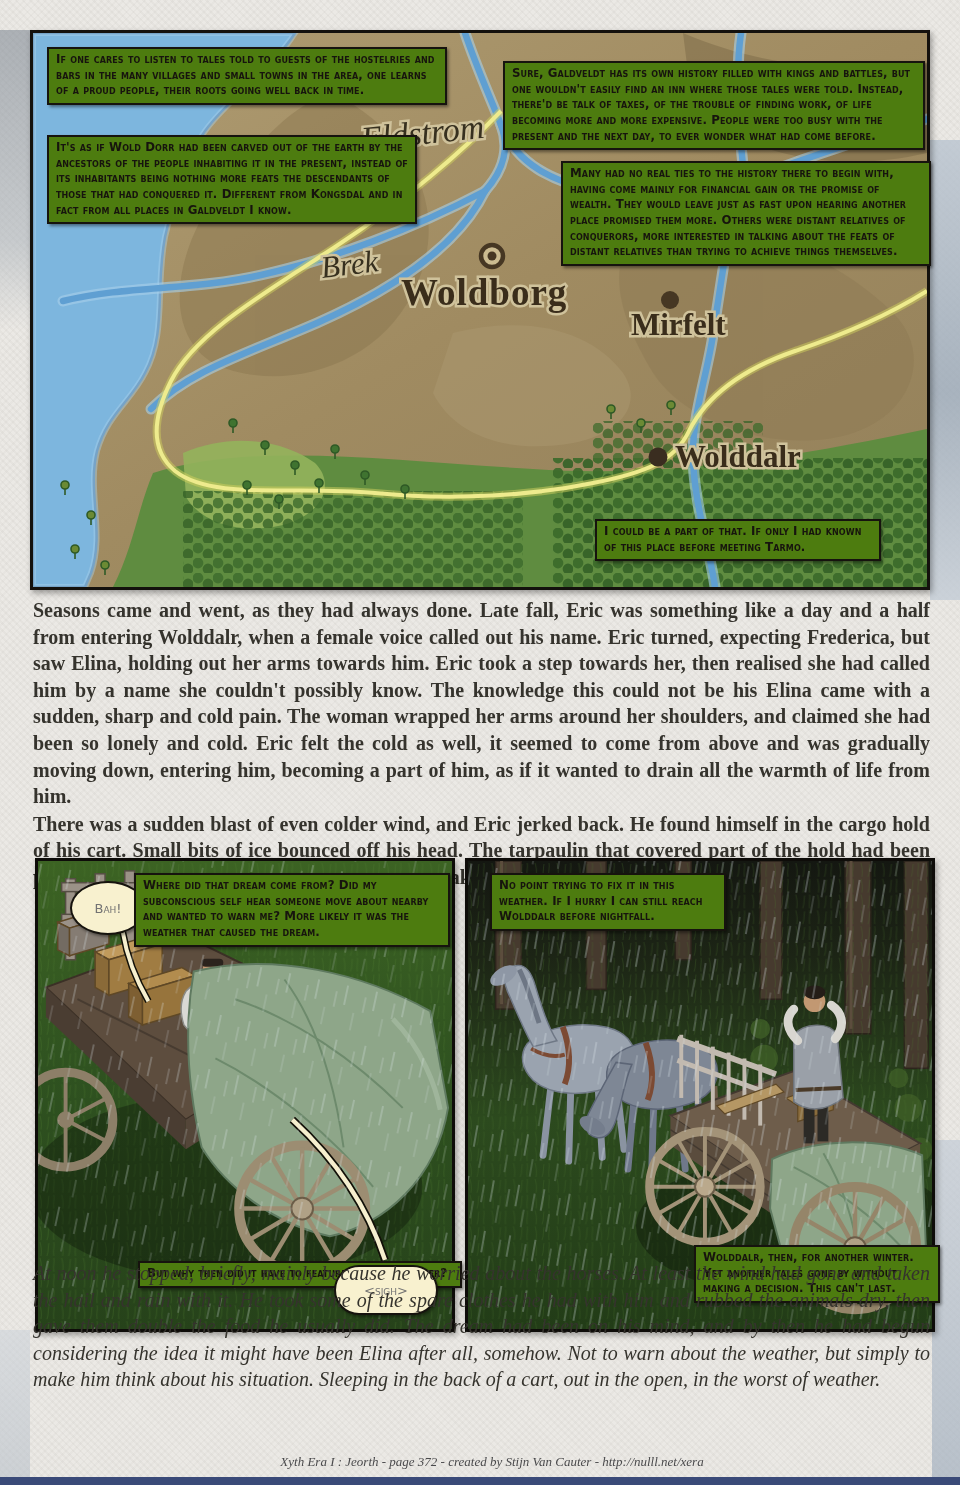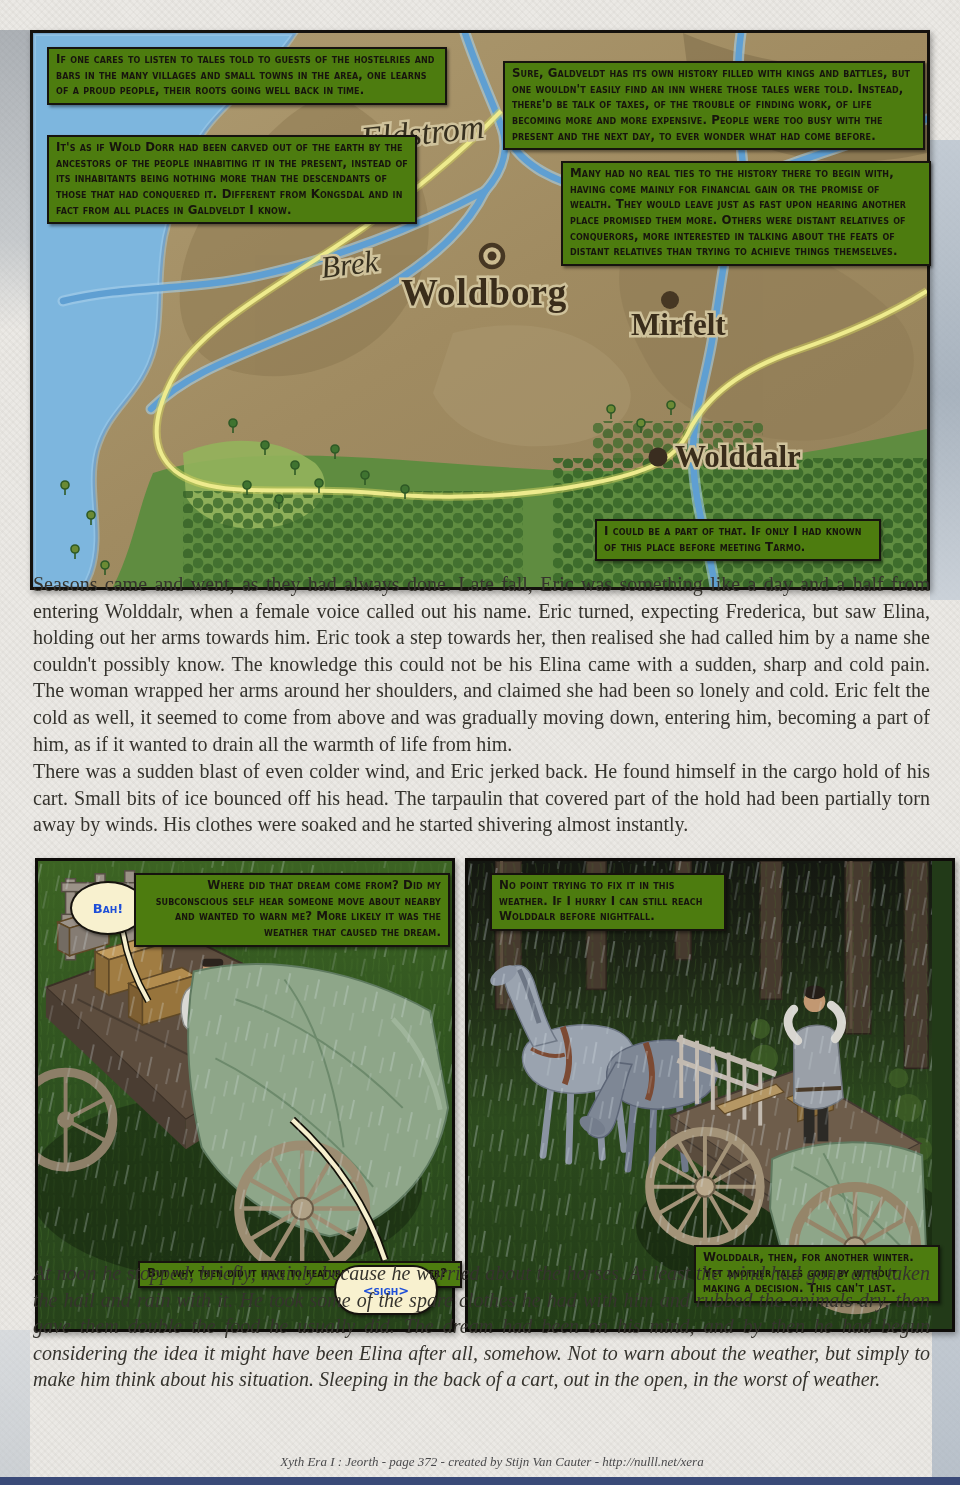--- a/index.html
+++ b/index.html
@@ -29,42 +29,42 @@
     position:absolute;
     background:#4d7c0f;border:2px solid #16130e;color:#17140e;
     padding:3px 7px 4px 7px;
     font-family:"DejaVu Sans",sans-serif;font-weight:700;
     font-size:11.8px;line-height:1.33;font-variant:small-caps;
     letter-spacing:.1px;
     box-shadow:1.5px 2px 3px rgba(0,0,0,.45);
   }
   .bubble{
     position:absolute;display:flex;align-items:center;justify-content:center;
-    background:#f8f1cf;border:2.5px solid #16130e;color:#1d4ed8;
-    font-family:"DejaVu Sans",sans-serif;font-weight:700;
+    background:#f8f1cf;border:2.5px solid #16130e;color:#737373;
+    font-family:"DejaVu Sans",sans-serif;font-weight:400;
     font-size:13px;font-variant:small-caps;text-align:center;
     box-shadow:1.5px 2px 3px rgba(0,0,0,.4);
   }
 
   
   .narration{
     position:absolute;left:33px;width:897px;
     color:#35332d;font-size:20px;line-height:1.33;text-align:justify;
   }
   .narration p{margin:0 0 1px 0;}
 
   
   .panel{
     position:absolute;top:858px;height:468px;
     border:3px solid #0e0c09;background:#223a18;
     box-shadow:2px 3px 6px rgba(0,0,0,.35);
   }
   .panel svg{position:absolute;inset:0;}
   #panel-left{left:35px;width:414px;}
-  #panel-right{left:465px;width:464px;padding-left:20px;}
+  #panel-right{left:465px;width:464px;}
 
   
   .footer{
     position:absolute;left:0;top:1454px;width:100%;
     text-align:center;font-style:italic;font-size:13px;color:#4a4a4c;margin-left:12px;
   }
   .footer-bar{
     position:absolute;left:0;bottom:0;width:100%;height:8px;
     background:#3a4a78;
   }
@@ -184,27 +184,27 @@
     <g font-family="Liberation Serif, serif" fill="#37301f" stroke="#cfc29b" stroke-width="5" paint-order="stroke">
       <text x="328" y="110" font-size="34" font-style="italic" transform="rotate(-6 400 100)">Eldstrom</text>
       <text x="288" y="240" font-size="31" font-style="italic" transform="rotate(-7 330 232)">Brek</text>
       <text x="368" y="272" font-size="37" font-weight="700" letter-spacing="1" fill="#3a2d1b">Woldborg</text>
       <text x="598" y="302" font-size="31" font-weight="700" fill="#3a2d1b">Mirfelt</text>
       <text x="642" y="434" font-size="31" font-weight="700" fill="#3a2d1b">Wolddalr</text>
     </g>
   </svg>
 
   <div class="caption" style="left:14px;top:14px;width:382px;">If one cares to listen to tales told to guests of the hostelries and bars in the many villages and small towns in the area, one learns of a proud people, their roots going well back in time.</div>
-  <div class="caption" style="left:14px;top:102px;width:352px;">It's as if Wold Dorr had been carved out of the earth by the ancestors of the people inhabiting it in the present, instead of its inhabitants being nothing more than the descendants of those that had conquered it. Different from Kongsdal and in fact from all places in Galdveldt I know.</div>
+  <div class="caption" style="left:14px;top:102px;width:352px;">It's as if Wold Dorr had been carved out of the earth by the ancestors of the people inhabiting it in the present, instead of its inhabitants being nothing more feats the descendants of those that had conquered it. Different from Kongsdal and in fact from all places in Galdveldt I know.</div>
   <div class="caption" style="left:470px;top:28px;width:404px;">Sure, Galdveldt has its own history filled with kings and battles, but one wouldn't easily find an inn where those tales were told. Instead, there'd be talk of taxes, of the trouble of finding work, of life becoming more and more expensive. People were too busy with the present and the next day, to ever wonder what had come before.</div>
   <div class="caption" style="left:528px;top:128px;width:352px;">Many had no real ties to the history there to begin with, having come mainly for financial gain or the promise of wealth. They would leave just as fast upon hearing another place promised them more. Others were distant relatives of conquerors, more interested in talking about the feats of distant relatives than trying to achieve things themselves.</div>
   <div class="caption" style="left:562px;top:486px;width:268px;">I could be a part of that. If only I had known of this place before meeting Tarmo.</div>
 </div>
 
-<div class="narration" style="top:571px;">
+<div class="narration" style="top:597px;font-weight:bold;">
   <p>Seasons came and went, as they had always done. Late fall, Eric was something like a day and a half from entering Wolddalr, when a female voice called out his name. Eric turned, expecting Frederica, but saw Elina, holding out her arms towards him. Eric took a step towards her, then realised she had called him by a name she couldn't possibly know. The knowledge this could not be his Elina came with a sudden, sharp and cold pain. The woman wrapped her arms around her shoulders, and claimed she had been so lonely and cold. Eric felt the cold as well, it seemed to come from above and was gradually moving down, entering him, becoming a part of him, as if it wanted to drain all the warmth of life from him.</p>
   <p>There was a sudden blast of even colder wind, and Eric jerked back. He found himself in the cargo hold of his cart. Small bits of ice bounced off his head. The tarpaulin that covered part of the hold had been partially torn away by winds. His clothes were soaked and he started shivering almost instantly.</p>
 </div>
 
 <div class="panel" id="panel-left">
   <svg viewBox="0 0 420 474" width="414" height="468" preserveAspectRatio="none">
     <defs>
       <linearGradient id="grassL" x1="0" y1="0" x2="0" y2="1">
         <stop offset="0" stop-color="#3c6323"></stop>
           <stop offset=".45" stop-color="#2f5220"></stop>
@@ -300,21 +300,21 @@
       <path d="M352,404 C336,356 306,306 258,262" stroke="#121008" stroke-width="8"></path>
       <path d="M352,404 C336,356 306,306 258,262" stroke="#f6efce" stroke-width="4.5"></path>
     </g>
 
     <rect width="420" height="474" fill="url(#rainL)"></rect>
   </svg>
 
   <div class="bubble" style="left:32px;top:20px;width:72px;height:50px;border-radius:50%;">
     <span>Bah!</span>
   </div>
-  <div class="caption" style="left:96px;top:12px;width:298px;text-align:right;">Where did that dream come from? Did my subconscious self hear someone move about nearby and wanted to warn me? More likely it was the weather that caused the dream.</div>
+  <div class="caption" style="left:96px;top:12px;width:298px;">Where did that dream come from? Did my subconscious self hear someone move about nearby and wanted to warn me? More likely it was the weather that caused the dream.</div>
   <div class="caption" style="left:100px;top:400px;width:306px;">But why then did it have to feature Elina? Why her?</div>
   <div class="bubble" style="left:296px;top:404px;width:100px;height:46px;border-radius:26px;">
     <span>&lt;sigh&gt;</span>
   </div>
 </div>
 
 <div class="panel" id="panel-right">
   <svg viewBox="0 0 470 474" width="464" height="468" preserveAspectRatio="none">
     <defs>
       <linearGradient id="grassR" x1="0" y1="0" x2="0" y2="1">

